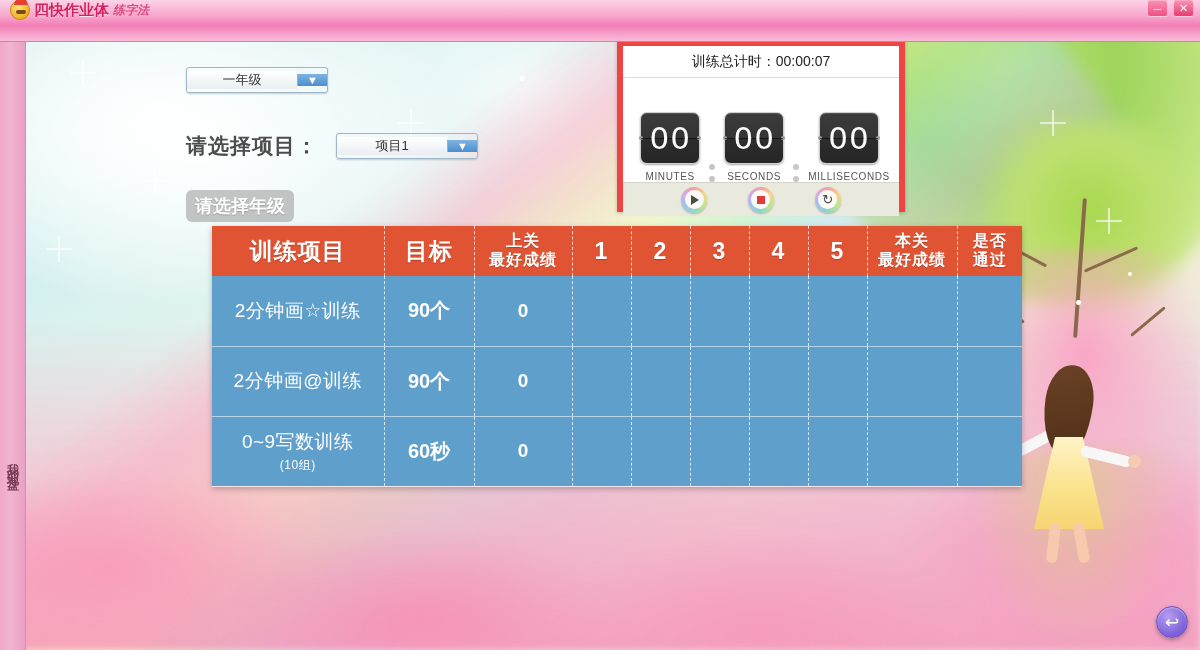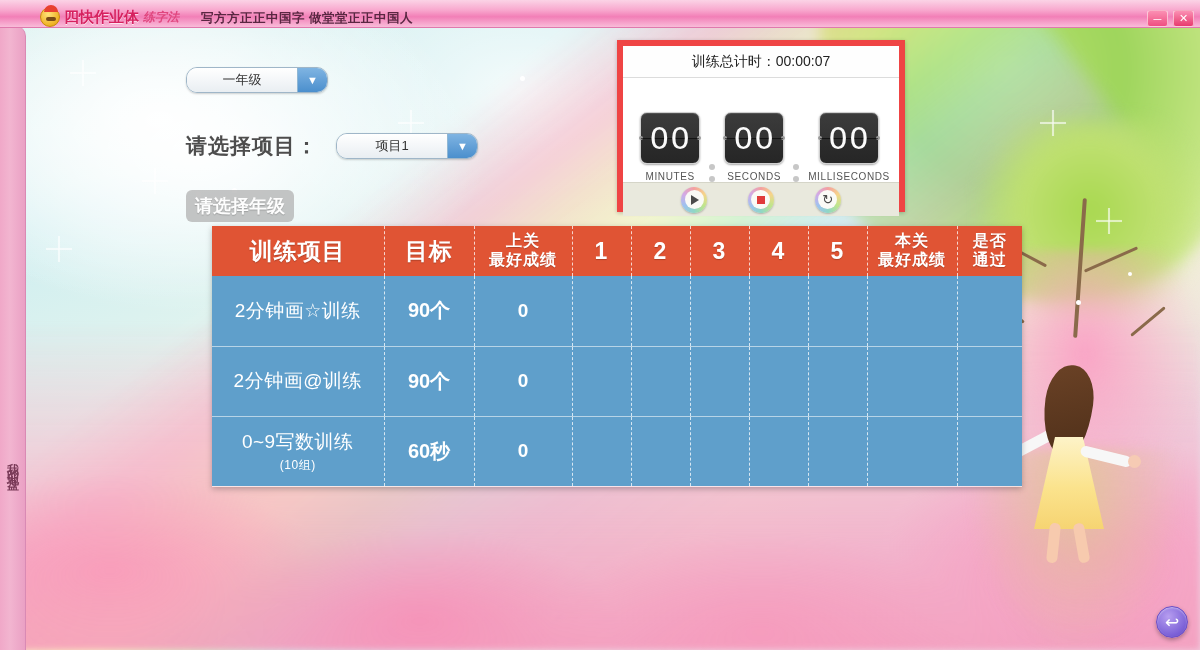--- a/index.html
+++ b/index.html
@@ -110,24 +110,24 @@
   .sparkle { position: absolute; background: #fff; border-radius: 50%; filter: blur(.4px); }
   .star4 {
     position: absolute; width: 26px; height: 26px; opacity: .9;
     background:
       linear-gradient(0deg, rgba(255,255,255,0) 44%, #fff 50%, rgba(255,255,255,0) 56%),
       linear-gradient(90deg, rgba(255,255,255,0) 44%, #fff 50%, rgba(255,255,255,0) 56%);
   }
 
   
   .titlebar {
-    position: absolute; left: 0; top: 0; width: 1200px; height: 28px;
+    position: absolute; left: 0; top: 0; width: 1200px; height: 42px;
     background: linear-gradient(to bottom,#fbd3e6 0%,#f8a7cd 38%,#f27fb7 62%,#f9bcd9 100%);
     border-bottom: 1px solid #e079ad;
-    display: flex; align-items: flex-end; z-index: 50; padding-left: 30px;
+    display: flex; align-items: flex-start; z-index: 50;
   }
   .tb-logo { display:flex; align-items:center; margin-left: 10px; gap:4px; }
   .mascot {
     width: 20px; height: 20px; border-radius: 50%;
     background: radial-gradient(circle at 40% 35%, #ffe37a, #f0b429 65%, #d89a10);
     border: 1px solid #c98a0a; position: relative;
   }
   .mascot:before {
     content:""; position:absolute; left:3px; top:-3px; width:14px; height:7px;
     background:#e8402f; border-radius:7px 7px 0 0;
@@ -173,22 +173,23 @@
   
   .controls { position: absolute; left: 186px; top: 58px; z-index: 20; }
   .ctrl-row { display: flex; align-items: center; height: 44px; margin-bottom: 22px; }
   .ctrl-label {
     font-size: 21px; font-weight: bold; color: #4d4d4d; letter-spacing: 1px;
     text-shadow: 0 1px 1px rgba(255,255,255,.85);
     width: 150px;
   }
   .select {
     display: flex; width: 142px; height: 26px; border: 1px solid #9fb6c8;
-    border-radius: 11px; overflow: hidden; cursor: pointer;
+    border-radius: 3px; overflow: hidden; cursor: pointer;
     box-shadow: 0 1px 2px rgba(0,0,0,.18);
+    align-items: center;
   }
   .select-value {
     flex: 1; background: linear-gradient(to bottom,#ffffff,#e9eef2);
     display: flex; align-items: center; justify-content: center;
     font-size: 13px; color: #333;
   }
   .select-arrow {
     width: 30px; background: linear-gradient(to bottom,#7fb4e2,#4b8fcd);
     display: flex; align-items: center; justify-content: center;
     color: #fff; font-size: 11px;
@@ -341,21 +342,20 @@
   <div class="sparkle" style="left:520px; top:76px;  width:5px;height:5px;"></div>
   <div class="sparkle" style="left:1128px;top:272px; width:4px;height:4px;"></div>
   <div class="sparkle" style="left:1076px;top:300px; width:5px;height:5px;"></div>
 
   <div class="titlebar">
     <div class="tb-logo">
       <div class="mascot"></div>
       <span class="logo-main">四快作业体</span>
       <span class="logo-sub">练字法</span>
     </div>
-    <div class="tb-slogan">写方方正正中国字 做堂堂正正中国人</div>
     <div class="tb-buttons">
       <div class="tb-btn tb-min">─</div>
       <div class="tb-btn tb-close">✕</div>
     </div>
   </div>
 
   <div class="sidebar">
     <div class="sidebar-label">我的地盘</div>
   </div>
 

